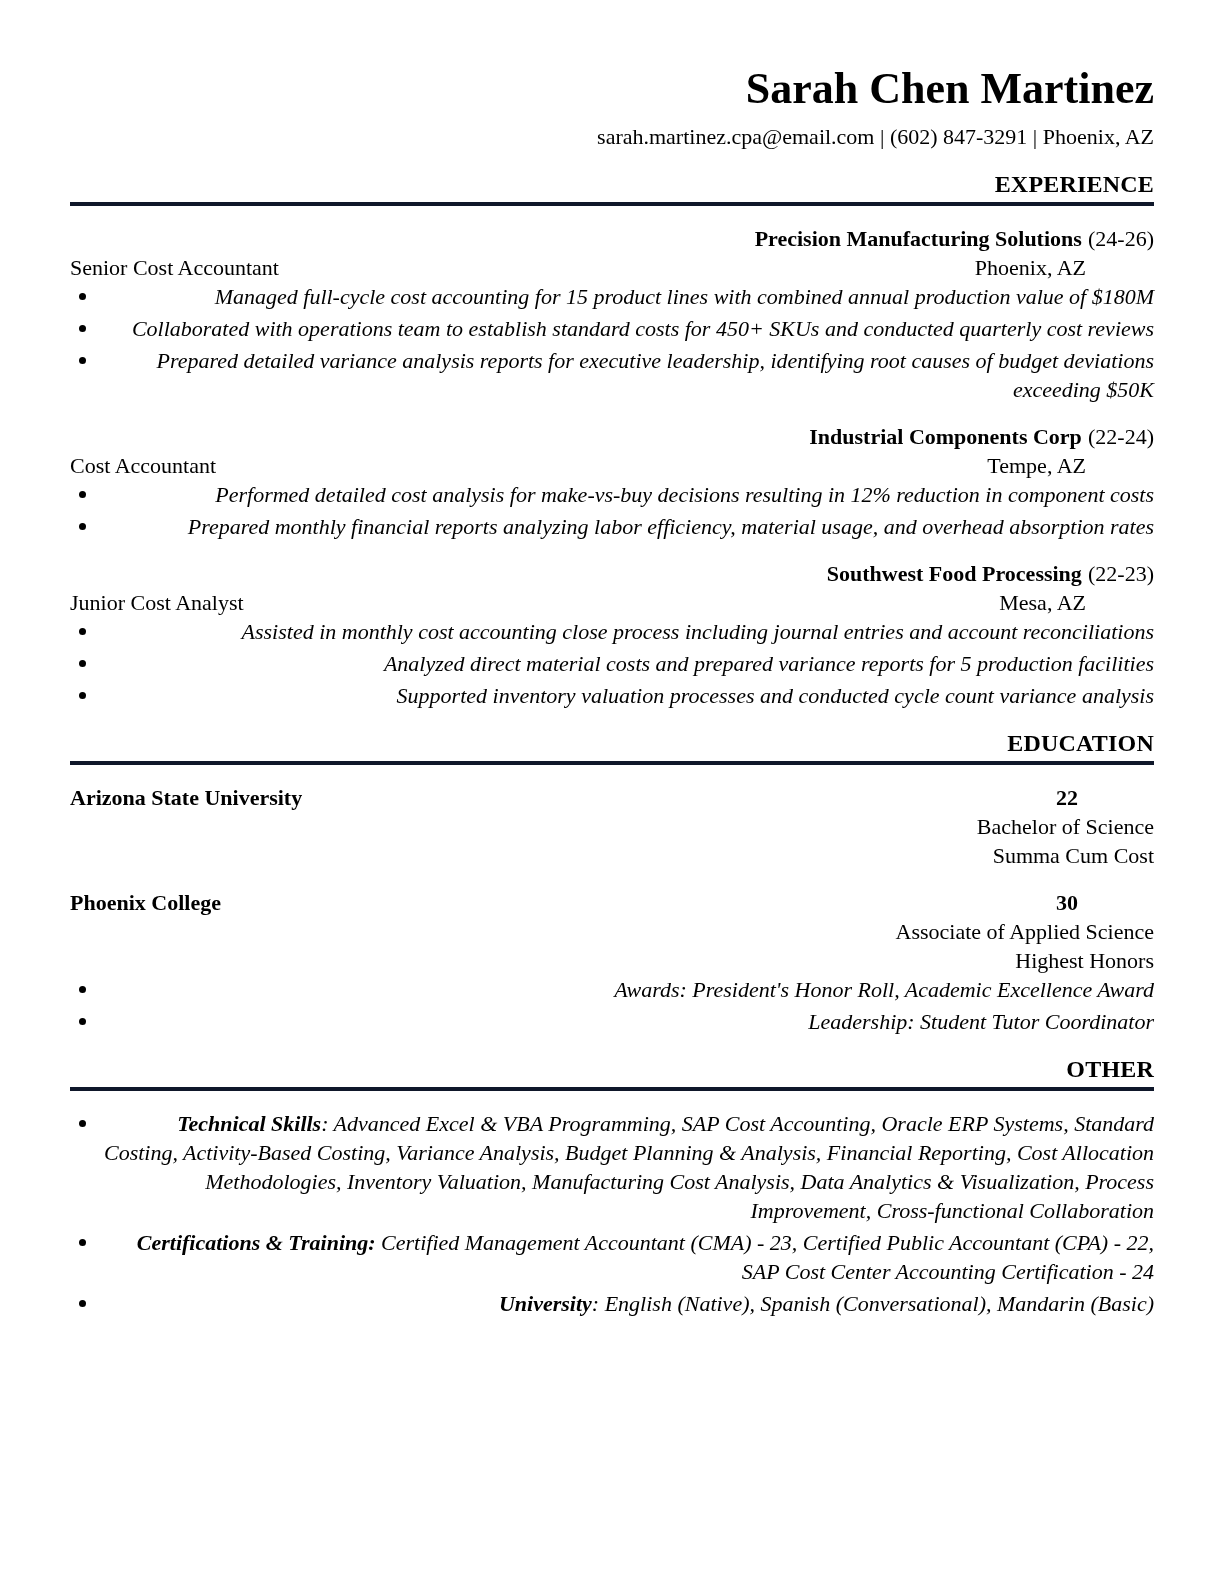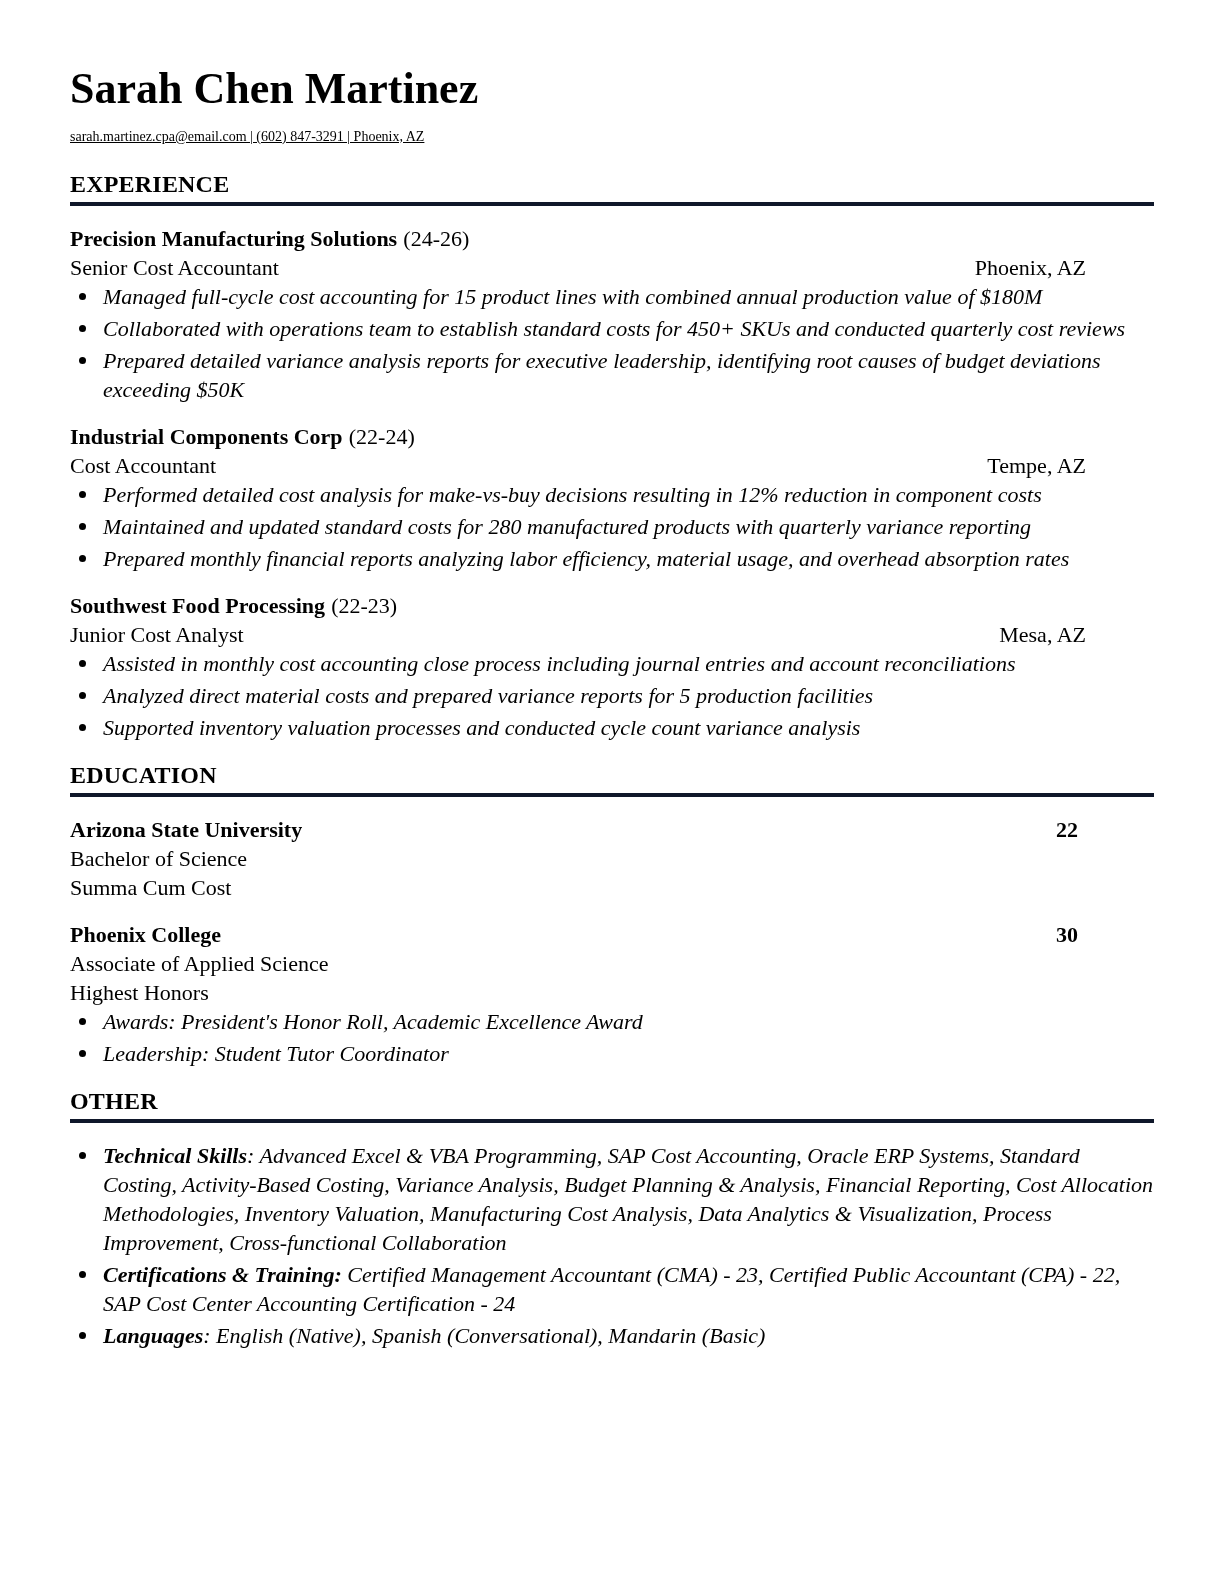--- a/index.html
+++ b/index.html
@@ -10,32 +10,32 @@
     background: #ffffff;
     color: #000000;
     font-family: "Liberation Serif", "DejaVu Serif", serif;
     font-size: 22px;
     overflow: hidden;
   }
   .page {
     width: 1224px;
     height: 1584px;
     padding: 64px 70px 0 70px;
+    text-align: right;
   }
   .name {
     margin: 0;
     font-size: 44px;
     font-weight: bold;
     line-height: 50px;
   }
   .contact {
     margin-top: 8px;
-    font-size: 14px;
+    font-size: 22px;
     line-height: 29px;
-    text-decoration: underline;
   }
   .section { margin-top: 20px; }
   .section-header {
     font-size: 24px;
     font-weight: bold;
     line-height: 27px;
     letter-spacing: 0.2px;
     padding-bottom: 4px;
     border-bottom: 4px solid #0f172a;
   }
@@ -108,21 +108,20 @@
     </div>
 
     <div class="job">
       <div class="job-title-line"><span class="company">Industrial Components Corp</span><span class="dates">(22-24)</span></div>
       <div class="subline">
         <span>Cost Accountant</span>
         <span>Tempe, AZ</span>
       </div>
       <ul class="bullets">
         <li><span>Performed detailed cost analysis for make-vs-buy decisions resulting in 12% reduction in component costs</span></li>
-        <li><span>Maintained and updated standard costs for 280 manufactured products with quarterly variance reporting</span></li>
         <li><span>Prepared monthly financial reports analyzing labor efficiency, material usage, and overhead absorption rates</span></li>
       </ul>
     </div>
 
     <div class="job">
       <div class="job-title-line"><span class="company">Southwest Food Processing</span><span class="dates">(22-23)</span></div>
       <div class="subline">
         <span>Junior Cost Analyst</span>
         <span>Mesa, AZ</span>
       </div>
@@ -158,17 +157,17 @@
         <li><span>Leadership: Student Tutor Coordinator</span></li>
       </ul>
     </div>
   </div>
 
   <div class="section">
     <div class="section-header">OTHER</div>
     <ul class="bullets spaced">
       <li><span class="b">Technical Skills</span><span class="sep">: </span><span>Advanced Excel &amp; VBA Programming, SAP Cost Accounting, Oracle ERP Systems, Standard Costing, Activity-Based Costing, Variance Analysis, Budget Planning &amp; Analysis, Financial Reporting, Cost Allocation Methodologies, Inventory Valuation, Manufacturing Cost Analysis, Data Analytics &amp; Visualization, Process Improvement, Cross-functional Collaboration</span></li>
       <li><span class="b">Certifications &amp; Training:</span><span class="sep"> </span><span>Certified Management Accountant (CMA) - 23, Certified Public Accountant (CPA) - 22, SAP Cost Center Accounting Certification - 24</span></li>
-      <li><span class="b">Languages</span><span class="sep">: </span><span>English (Native), Spanish (Conversational), Mandarin (Basic)</span></li>
+      <li><span class="b">University</span><span class="sep">: </span><span>English (Native), Spanish (Conversational), Mandarin (Basic)</span></li>
     </ul>
   </div>
 
 </div>
 
 </body></html>

